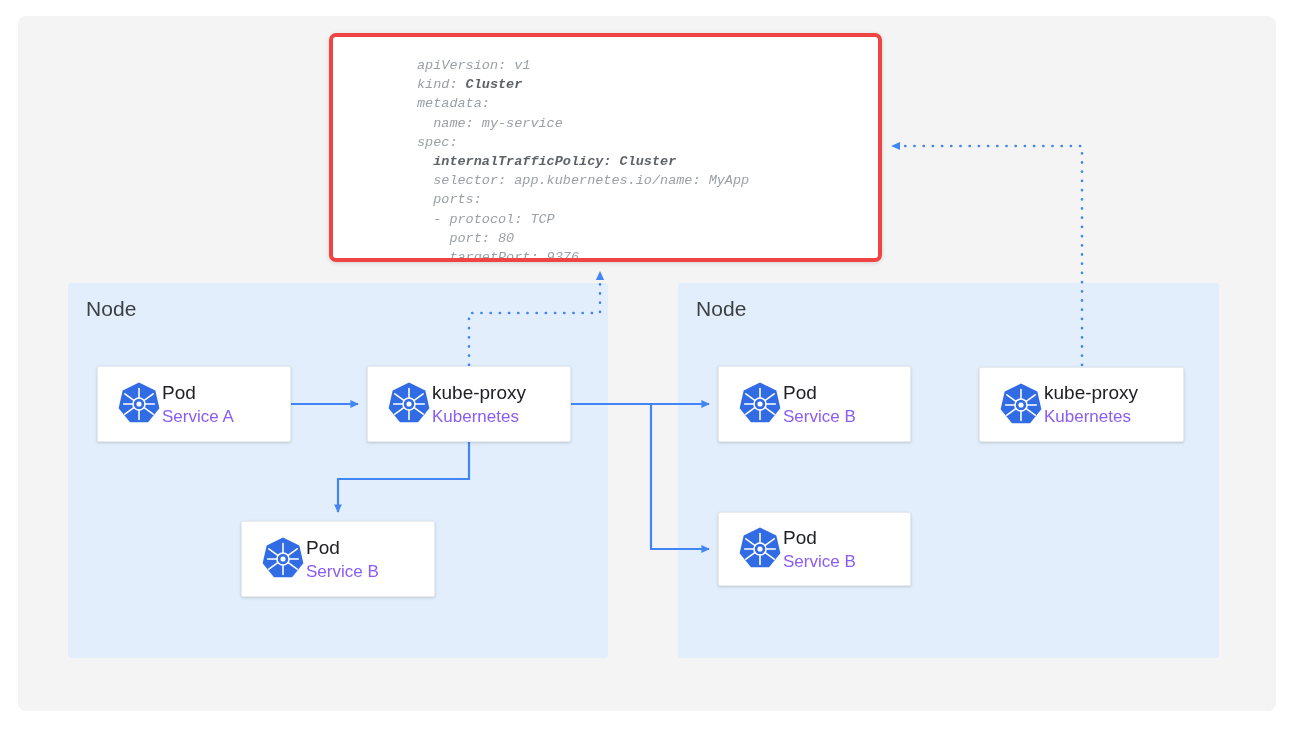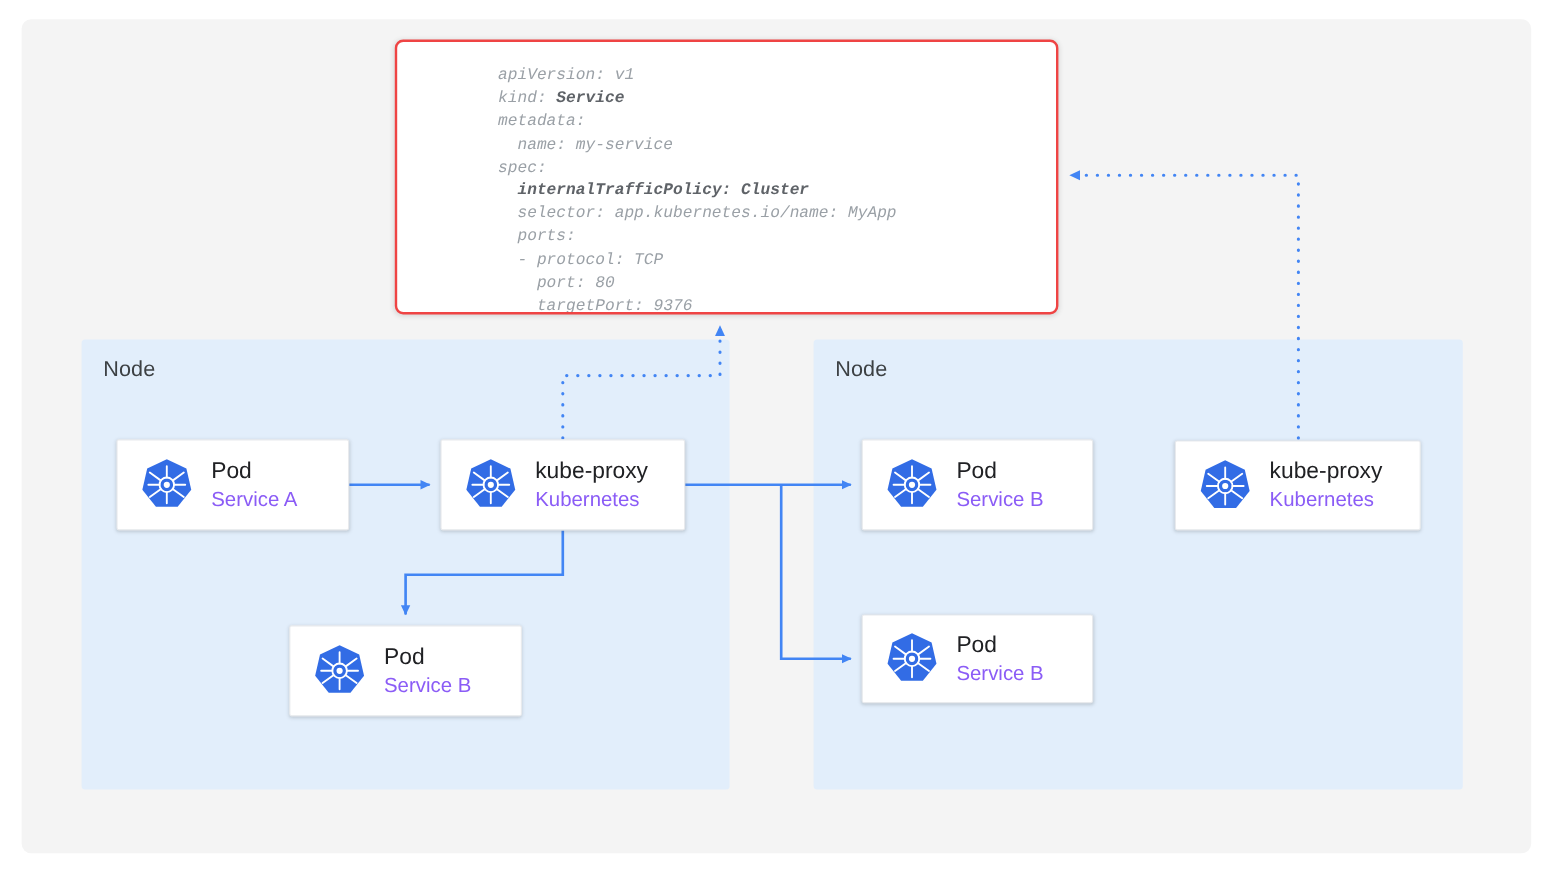--- a/index.html
+++ b/index.html
@@ -35,21 +35,21 @@
     pointer-events: none;
   }
   
   .node-box {
     position: absolute;
     background: #e2eefb;
     border-radius: 3px;
   }
   .node-label {
     position: absolute;
-    font-size: 18px;
+    font-size: 21px;
     color: #3c4043;
     letter-spacing: 0.1px;
   }
   
   .card {
     position: absolute;
     background: #ffffff;
     border: 1px solid #e8eaed;
     border-radius: 2px;
     box-shadow: 0 1px 3px rgba(60,64,67,0.22);
@@ -62,21 +62,20 @@
     margin-left: 18px;
     width: 46px;
     height: 46px;
     display: block;
   }
   .card .card-text {
     flex: 1 1 auto;
     display: flex;
     flex-direction: column;
     justify-content: center;
-    margin-left: 14px;
   }
   .card .title {
     font-size: 19px;
     color: #202124;
     line-height: 24px;
     white-space: nowrap;
   }
   .card .subtitle {
     font-size: 17px;
     color: #8b5cf6;
@@ -84,21 +83,21 @@
     white-space: nowrap;
   }
   
   #yaml-card {
     position: absolute;
     left: 329px;
     top: 33px;
     width: 553px;
     height: 229px;
     background: #ffffff;
-    border: 2px solid #ef4444;
+    border: 4px solid #ef4444;
     border-radius: 7px;
     box-shadow: 0 1px 4px rgba(60,64,67,0.18);
     box-sizing: border-box;
     overflow: hidden;
   }
   #yaml-code {
     position: absolute;
     left: 84px;
     top: 19px;
     font-family: "Liberation Mono", monospace;
@@ -149,21 +148,21 @@
     <path d="M571,404 L709,404" fill="none" stroke="#4285f4" stroke-width="2.2" marker-end="url(#arrow-r)"></path>
     <path d="M651,404 L651,549 L709,549" fill="none" stroke="#4285f4" stroke-width="2.2" stroke-linejoin="miter" marker-end="url(#arrow-r)"></path>
 
     <path d="M469,365 L469,313 L600,313 L600,272" fill="none" stroke="#4285f4" stroke-width="2.6" stroke-linecap="round" stroke-dasharray="0.2 9" marker-end="url(#arrow-u)"></path>
 
     <path d="M1082,365 L1082,146 L892,146" fill="none" stroke="#4285f4" stroke-width="2.6" stroke-linecap="round" stroke-dasharray="0.2 9" marker-end="url(#arrow-l)"></path>
   </svg>
 
   <div id="yaml-card">
     <div id="yaml-code">apiVersion: v1
-kind: <span class="b">Service</span>
+kind: <span class="b">Cluster</span>
 metadata:
   name: my-service
 spec:
   <span class="b">internalTrafficPolicy: Cluster</span>
   selector: app.kubernetes.io/name: MyApp
   ports:
   - protocol: TCP
     port: 80
     targetPort: 9376</div>
   </div>

